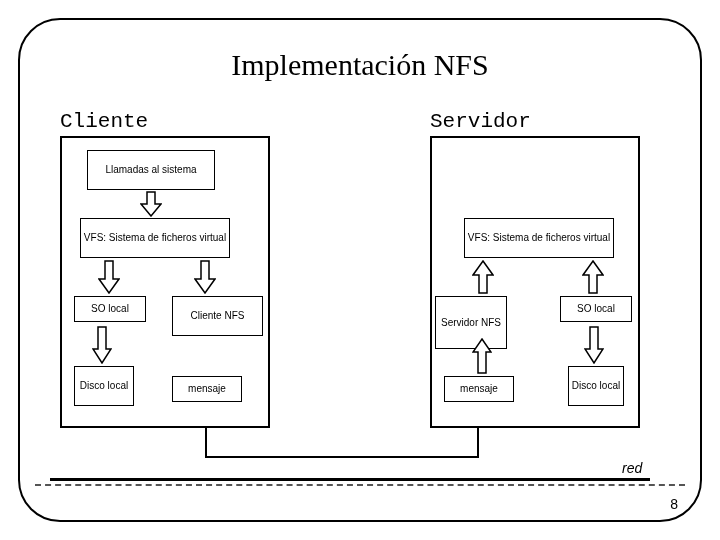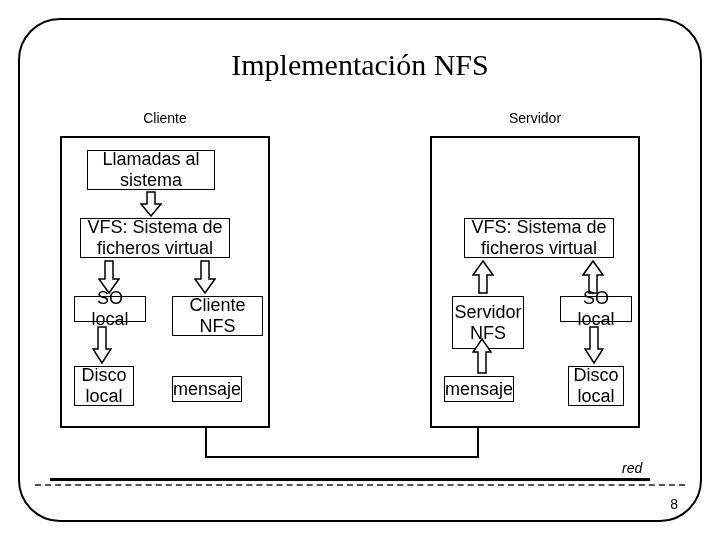--- a/index.html
+++ b/index.html
@@ -27,60 +27,59 @@
   }
   .content {
     position: absolute;
     top: 110px;
     left: 60px;
     right: 60px;
     bottom: 70px;
   }
   .col-label {
     position: absolute;
-    font-family: Liberation Sans, sans-serif;
-    font-size: 14px;
-    text-align: center;
+    font-family: Liberation Mono, monospace;
+    font-size: 21px;
   }
   .client-label { top: 0; left: 0; width: 210px; }
   .server-label { top: 0; left: 370px; width: 210px; }
 
   .big-box {
     position: absolute;
     border: 2px solid #000;
     background: #fff;
   }
   .client-box { top: 26px; left: 0; width: 210px; height: 292px; }
   .server-box { top: 26px; left: 370px; width: 210px; height: 292px; }
 
   .inner {
     position: absolute;
     border: 1.5px solid #000;
     background: #fff;
     font-family: Arial, Helvetica, sans-serif;
-    font-size: 18px;
+    font-size: 10px;
     line-height: 1.15;
     text-align: center;
     display: flex;
     align-items: center;
     justify-content: center;
     padding: 2px;
   }
 
   
   .c-llamadas { top: 12px; left: 25px; width: 128px; height: 40px; }
   .c-vfs      { top: 80px; left: 18px; width: 150px; height: 40px; }
   .c-solocal  { top: 158px; left: 12px; width: 72px; height: 26px; }
   .c-clientenfs { top: 158px; left: 110px; width: 91px; height: 40px; }
   .c-disco    { top: 228px; left: 12px; width: 60px; height: 40px; }
   .c-mensaje  { top: 238px; left: 110px; width: 70px; height: 26px; }
 
   
   .s-vfs      { top: 80px; left: 32px; width: 150px; height: 40px; }
-  .s-servidor { top: 158px; left: 20px; width: 72px; height: 53px; }
+  .s-servidor { top: 158px; left: 3px; width: 72px; height: 53px; }
   .s-solocal  { top: 158px; left: 128px; width: 72px; height: 26px; }
   .s-mensaje  { top: 238px; left: 12px; width: 70px; height: 26px; }
   .s-disco    { top: 228px; left: 136px; width: 56px; height: 40px; }
   
   .svg-arrow { position: absolute; }
 
   .network-line {
     position: absolute;
     height: 2px;
     background: #000;

